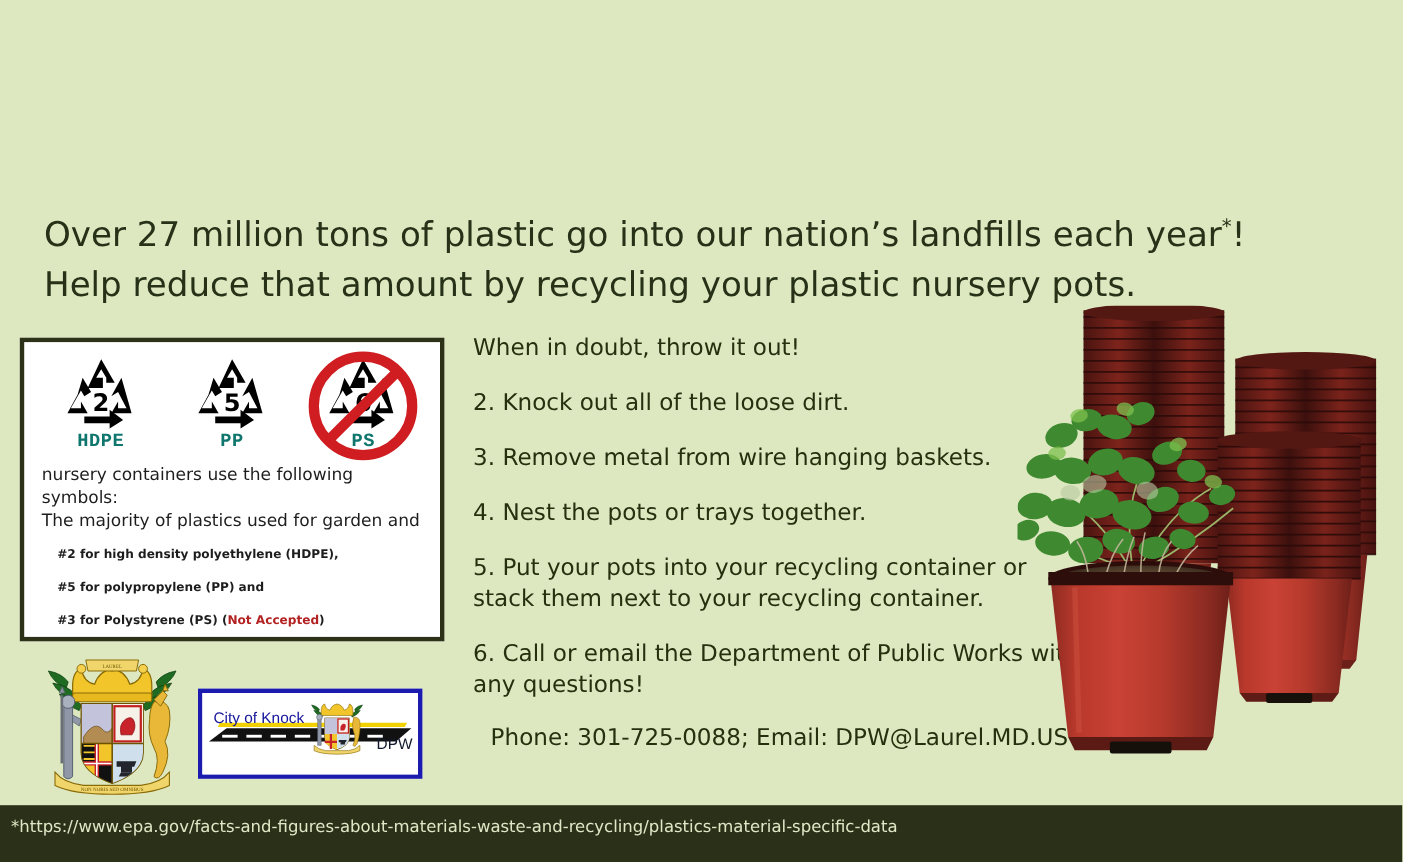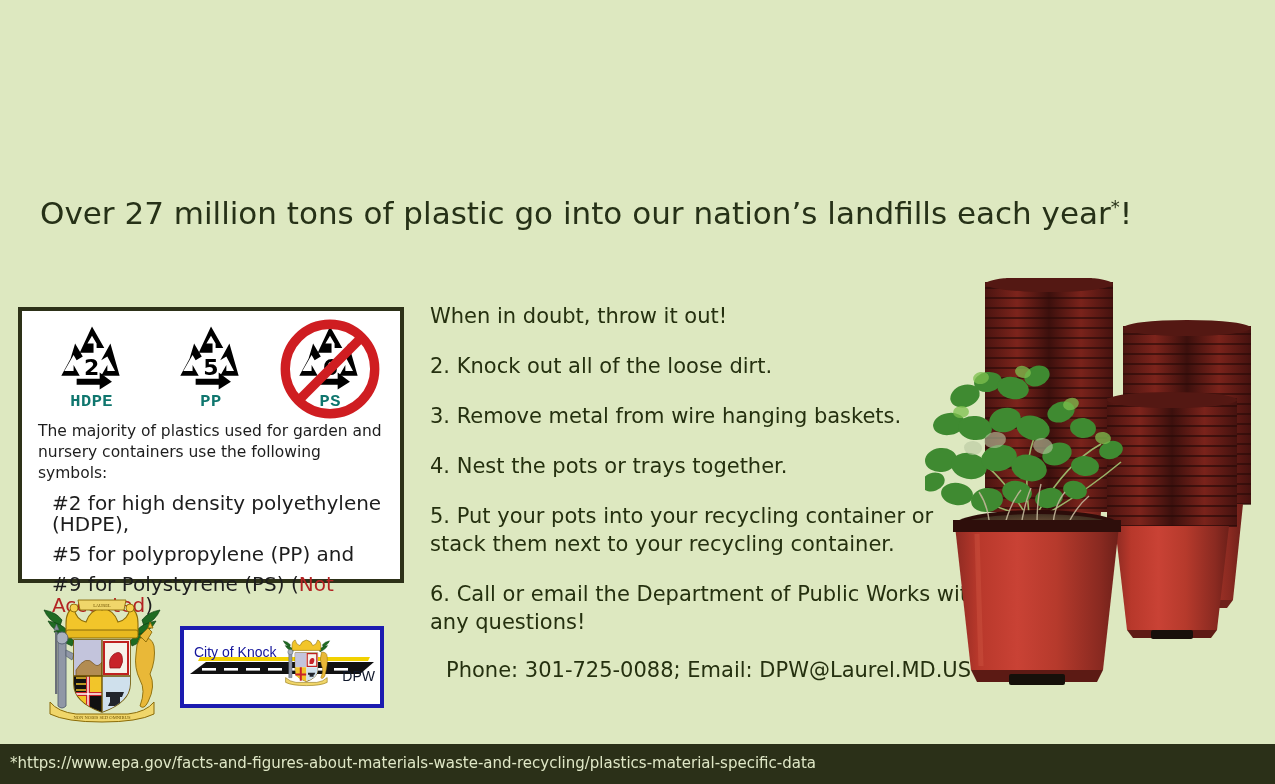--- a/index.html
+++ b/index.html
@@ -90,21 +90,21 @@
   .sym svg{display:block;margin:0 auto;}
   .sym .code{font-family:Liberation Mono, monospace;font-weight:bold;
     font-size:17px;color:#0f766e;margin-top:1px;letter-spacing:.5px;}
   .sym .digit{position:absolute;left:0;right:0;top:30px;text-align:center;
     font-family:"DejaVu Sans",sans-serif;font-weight:bold;font-size:22px;color:#000;}
   #sym-ps{position:relative;}
   #no-sign{position:absolute;left:50%;top:-8px;transform:translateX(-50%);
     width:104px;height:104px;pointer-events:none;}
   #box-text{padding:10px 16px 0 16px;color:#1d1d1d;font-size:15.5px;
     line-height:21px;font-family:"DejaVu Sans",sans-serif;}
-  #box-text .bullet{margin-top:9px;padding-left:14px;font-size:20px;}
+  #box-text .bullet{margin-top:9px;padding-left:14px;font-size:11px;font-weight:bold;}
   #box-text .reject{color:#b32222;}
 
   
   #steps{
     position:absolute;left:430px;top:302px;width:570px;
     color:#25300f;font-size:21px;line-height:28px;
     font-family:"DejaVu Sans",sans-serif;
   }
   #steps .step{margin-bottom:22px;}
   #steps .step.last{margin-bottom:0;}
@@ -117,33 +117,34 @@
   #dpw-inner{position:relative;width:100%;height:100%;overflow:hidden;background:#fff;}
   #dpw-label{position:absolute;left:10px;top:14px;font-size:14px;color:#14159b;
     font-family:"Liberation Sans",sans-serif;}
   #dpw-abbr{position:absolute;right:5px;bottom:20px;font-size:14px;color:#0f172a;
     font-family:"Liberation Sans",sans-serif;}
 
   
   #pots{position:absolute;left:925px;top:278px;width:350px;height:470px;overflow:hidden;}
 
   
-  #footer{position:absolute;left:0;bottom:0;width:1275px;height:40px;
+  #footer{position:absolute;left:0;bottom:0;width:1275px;height:52px;
     background:#2b3018;}
   #footer-text{position:absolute;left:10px;top:10px;color:#dfe7c6;font-size:15px;
     font-family:"DejaVu Sans",sans-serif;white-space:nowrap;}
 </style>
 </head>
 <body>
 
 <div id="poster">
 
 
   <div id="lead">
     <div><span>Over 27 million tons of plastic go into our nation’s landfills each year</span><span class="ast">*</span><span>!</span></div>
+    <div>Help reduce that amount by recycling your plastic nursery pots.</div>
   </div>
 
   <div id="symbol-box">
     <div id="symbol-row">
 
       <div class="sym">
         <svg width="78" height="66" viewBox="0 0 100 86">
           <g fill="#000">
             <path d="M50 2 L66 30 L56 30 L56 24 L50 14 L44 24 L52 24 L52 36 L34 36 L50 2 Z"></path>
             <path d="M28 24 L38 41 L30 46 L26 39 L14 60 L26 60 L26 52 L34 66 L10 66 L22 44 Z"></path>
@@ -181,25 +182,25 @@
         <div class="code">PS</div>
         <svg id="no-sign" viewBox="0 0 100 100">
           <circle cx="50" cy="50" r="43" fill="none" stroke="#cf1d21" stroke-width="9"></circle>
           <line x1="20" y1="80" x2="80" y2="20" stroke="#cf1d21" stroke-width="9"></line>
         </svg>
       </div>
 
     </div>
 
     <div id="box-text">
+      <div>nursery containers use the following symbols:</div>
       <div>The majority of plastics used for garden and</div>
-      <div>nursery containers use the following symbols:</div>
       <div class="bullet">#2 for high density polyethylene (HDPE),</div>
       <div class="bullet">#5 for polypropylene (PP) and</div>
-      <div class="bullet"><span>#9 for Polystyrene (PS) (</span><span class="reject">Not Accepted</span><span>)</span></div>
+      <div class="bullet"><span>#3 for Polystyrene (PS) (</span><span class="reject">Not Accepted</span><span>)</span></div>
     </div>
   </div>
 
   <div id="steps">
     <div class="step">
       <div>When in doubt, throw it out!</div>
     </div>
     <div class="step">
       <div>2. Knock out all of the loose dirt.</div>
     </div>

